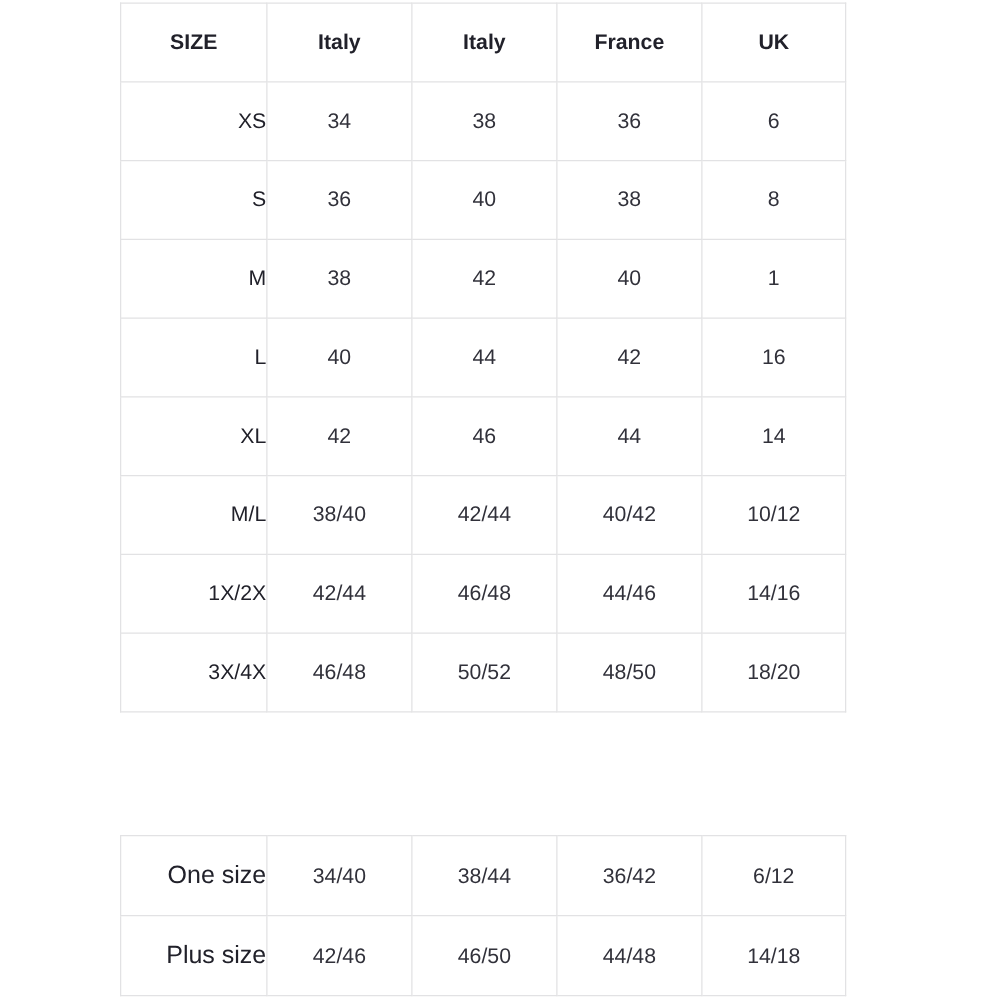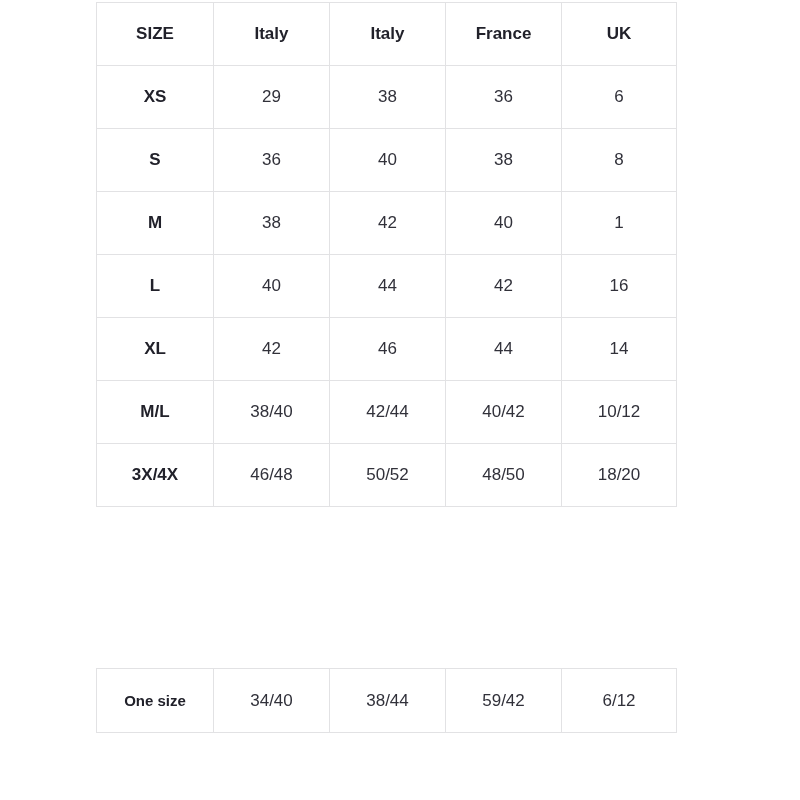--- a/index.html
+++ b/index.html
@@ -49,28 +49,29 @@
     color: #31313a;
     padding: 0;
     margin-left: 32px;
   }
   th {
     font-weight: 700;
     font-size: 17px;
     color: #21212a;
   }
   td.rowhead {
-    font-weight: 700;
+    font-weight: 400;
     color: #21212a;
+    text-align: right;
   }
   .table-extra td {
     height: 63px;
   }
   .table-extra td.rowhead {
-    font-size: 15px;
+    font-size: 20px;
   }
 </style>
 </head>
 <body>
 
 <div class="page">
 
   <div class="table-wrap table-main">
     <table>
       <colgroup>
@@ -85,21 +86,21 @@
           <th>SIZE</th>
           <th>Italy</th>
           <th>Italy</th>
           <th>France</th>
           <th>UK</th>
         </tr>
       </thead>
       <tbody>
         <tr>
           <td class="rowhead">XS</td>
-          <td>29</td>
+          <td>34</td>
           <td>38</td>
           <td>36</td>
           <td>6</td>
         </tr>
         <tr>
           <td class="rowhead">S</td>
           <td>36</td>
           <td>40</td>
           <td>38</td>
           <td>8</td>
@@ -126,20 +127,27 @@
           <td>14</td>
         </tr>
         <tr>
           <td class="rowhead">M/L</td>
           <td>38/40</td>
           <td>42/44</td>
           <td>40/42</td>
           <td>10/12</td>
         </tr>
         <tr>
+          <td class="rowhead">1X/2X</td>
+          <td>42/44</td>
+          <td>46/48</td>
+          <td>44/46</td>
+          <td>14/16</td>
+        </tr>
+        <tr>
           <td class="rowhead">3X/4X</td>
           <td>46/48</td>
           <td>50/52</td>
           <td>48/50</td>
           <td>18/20</td>
         </tr>
       </tbody>
     </table>
   </div>
 
@@ -150,20 +158,27 @@
           <col class="c-eu">
           <col class="c-it">
           <col class="c-fr">
           <col class="c-uk">
       </colgroup>
       <tbody>
         <tr>
           <td class="rowhead">One size</td>
           <td>34/40</td>
           <td>38/44</td>
-          <td>59/42</td>
+          <td>36/42</td>
           <td>6/12</td>
+        </tr>
+        <tr>
+          <td class="rowhead">Plus size</td>
+          <td>42/46</td>
+          <td>46/50</td>
+          <td>44/48</td>
+          <td>14/18</td>
         </tr>
       </tbody>
     </table>
   </div>
 
 </div>
 
 </body></html>

